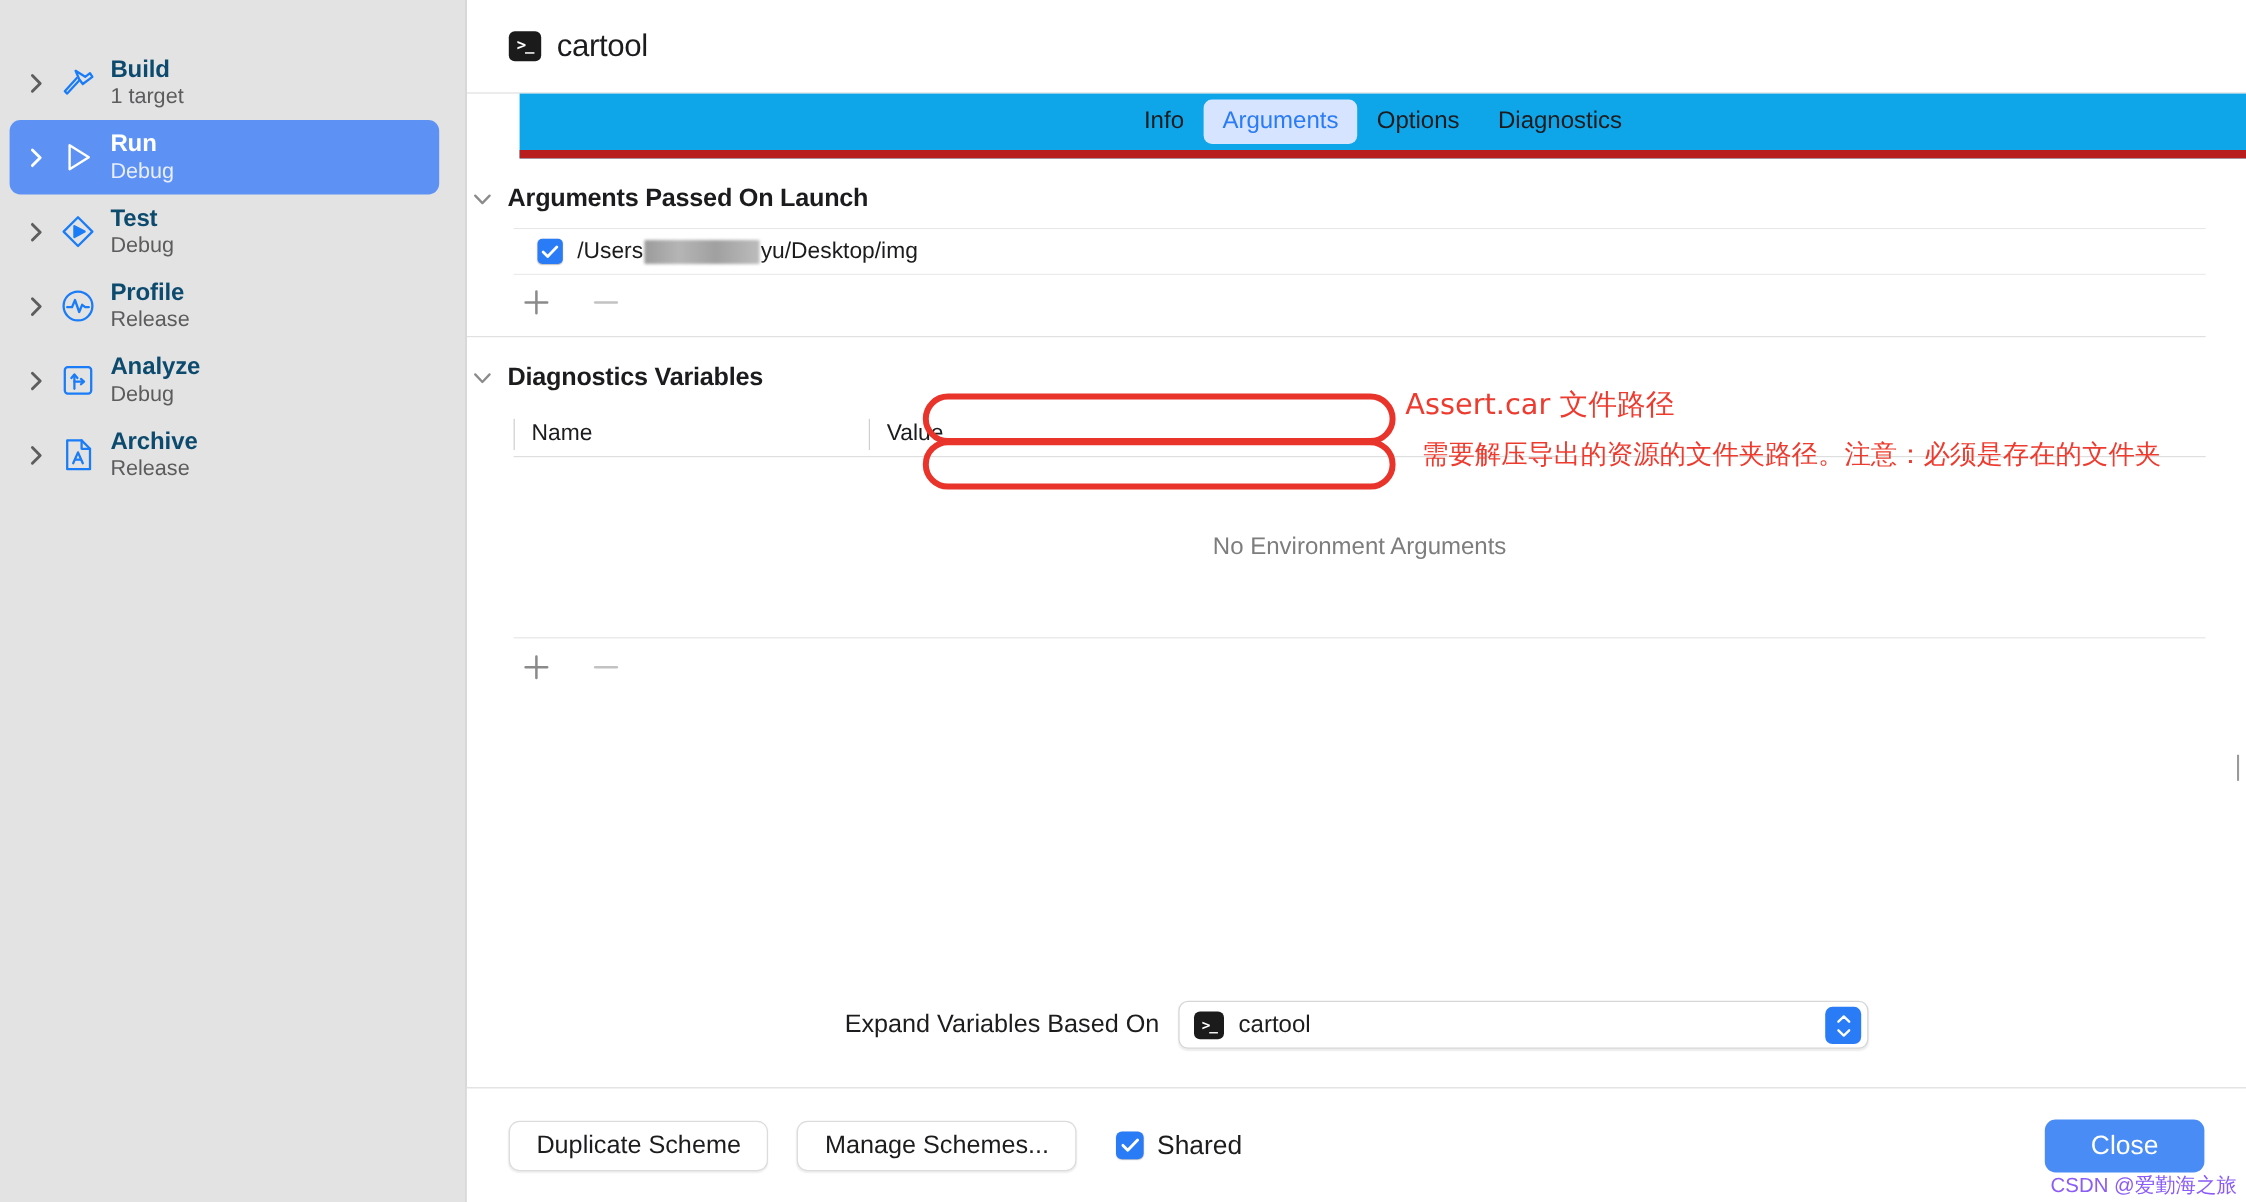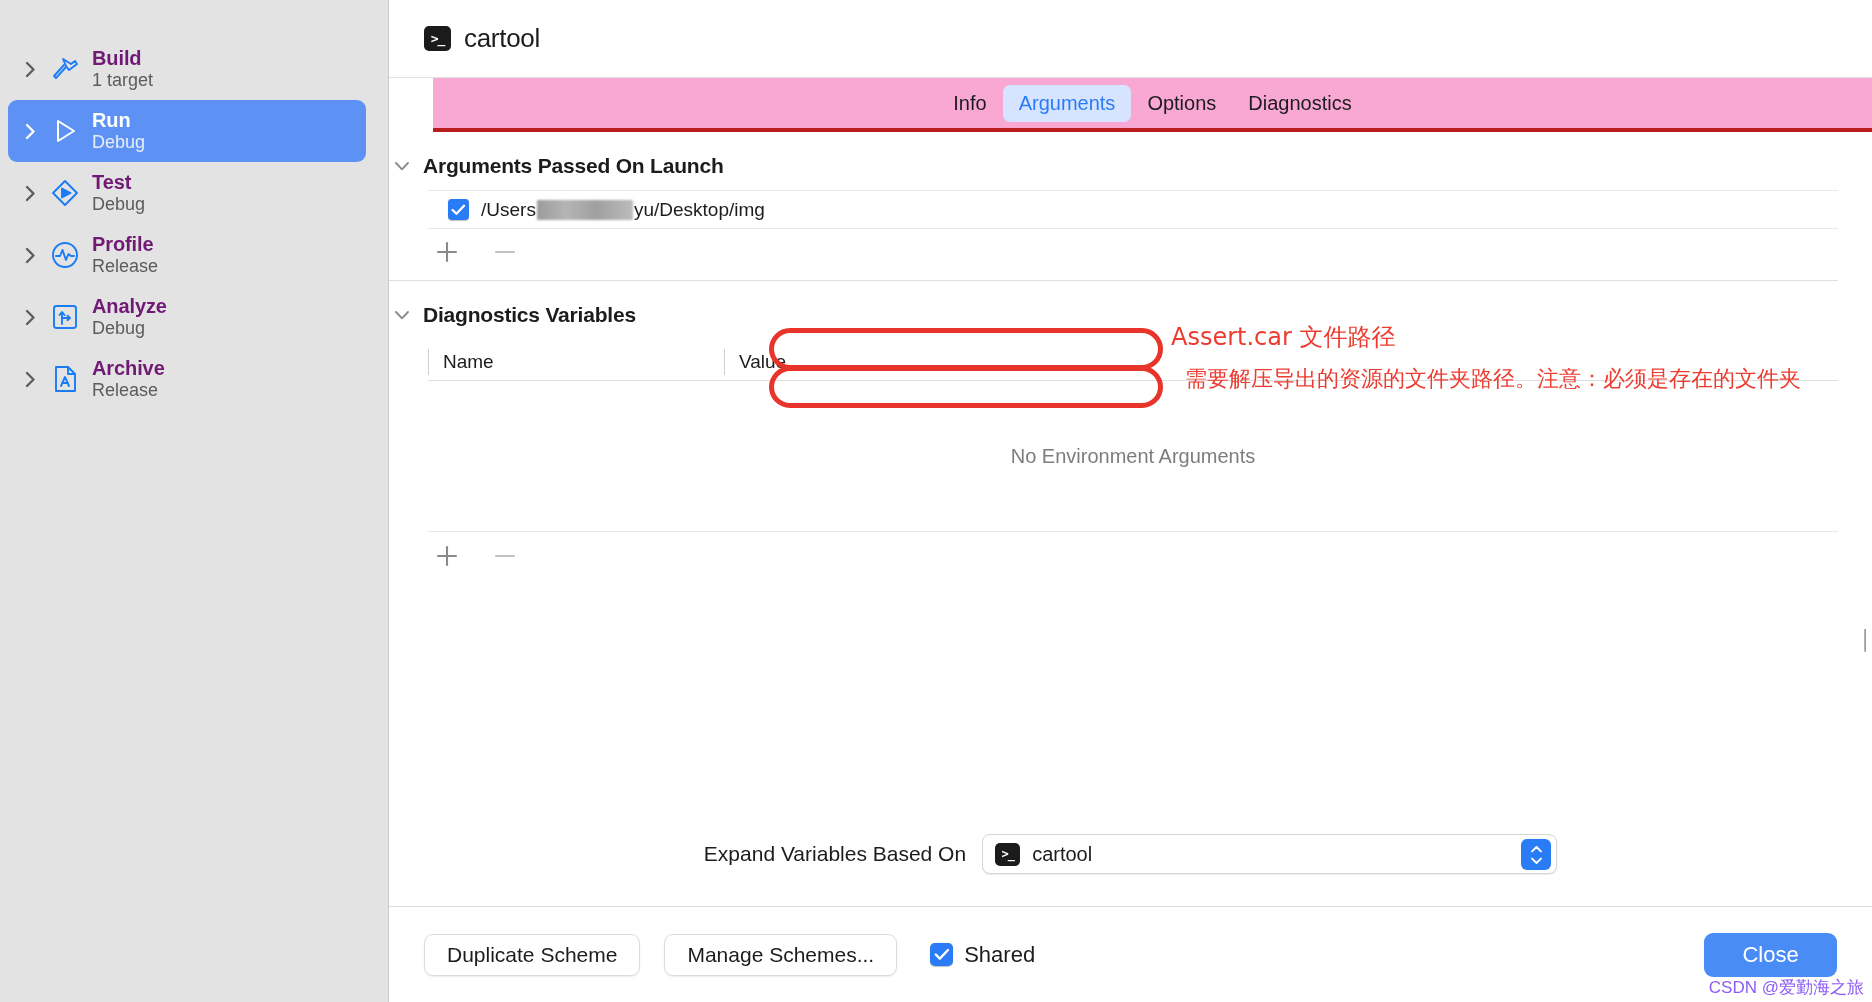--- a/index.html
+++ b/index.html
@@ -42,21 +42,21 @@
     font-size: 17px;
   }
   .scheme-item.selected .disclosure { color: #ffffff; }
   .disclosure svg { display: block; }
   .scheme-icon {
     width: 42px; flex: 0 0 42px;
     display: flex; align-items: center; justify-content: center;
   }
   .scheme-text { display: flex; flex-direction: column; justify-content: center; line-height: 1.18; padding-left: 6px;}
   .scheme-title {
-    font-size: 20px; font-weight: bold; color: #701a75;
+    font-size: 20px; font-weight: bold; color: #0c4a6e;
     letter-spacing: -0.1px;
   }
   .scheme-sub { font-size: 18px; color: #5c5c5e; }
   .scheme-item.selected .scheme-title { color: #ffffff; }
   .scheme-item.selected .scheme-sub { color: #e8eefc; }
 
   
   .detail {
     flex: 1 1 auto;
     display: flex;
@@ -86,22 +86,22 @@
   .title-text {
     font-size: 26px; color: #1c1c1e;
     margin-left: 13px;
     letter-spacing: -0.3px;
   }
 
   .tabbar {
     height: 54px; flex: 0 0 54px;
     display: flex; align-items: center; justify-content: center;
     gap: 0px;
-    border-bottom: 4px solid #b91c1c;
-    background: #f9a8d4;
+    border-bottom: 7px solid #b91c1c;
+    background: #0ea5e9;
     margin-left: 44px;
   }
   .tab {
     font-size: 20px;
     color: #1c1c1e;
     padding: 7px 16px;
     border-radius: 7px;
     white-space: nowrap;
   }
   .tab.active { background: #d6e4ff; color: #2a7bf6; }

